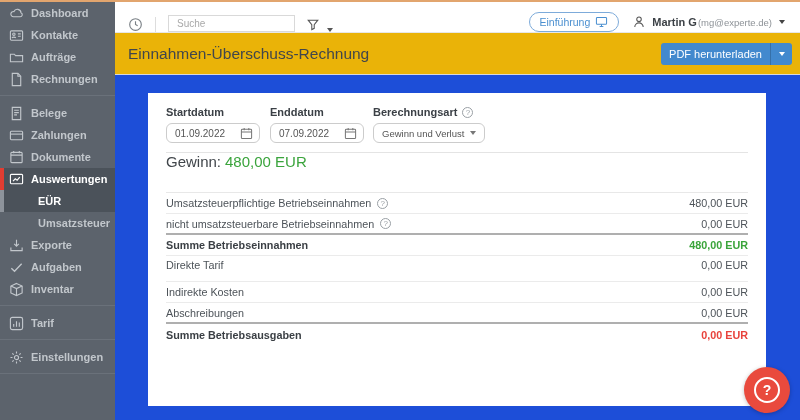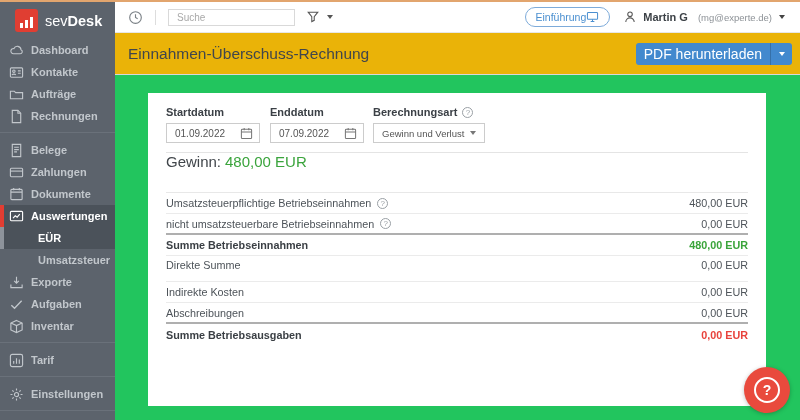--- a/index.html
+++ b/index.html
@@ -15,47 +15,47 @@
 .logo-text{margin-left:7px;font-size:14.5px;color:#fff}
 .logo-text .bold{font-weight:700}
 .nav-item{position:relative;height:22px;display:flex;align-items:center;padding-left:9px;color:#c2c7cc;font-size:11px;font-weight:600;cursor:pointer;white-space:nowrap}
 .nav-item .ico{width:15px;height:15px;margin-right:7px;display:flex;align-items:center;justify-content:center;flex:none}
 .nav-item.sub{padding-left:38px}
 .nav-item.active{background:#4b525a;color:#fff}
 .nav-item.active::before{content:"";position:absolute;left:0;top:0;width:4px;height:100%;background:#e23d32}
 .nav-item.active.sub::before{background:#8d939b}
 .nav-divider{height:1px;background:#6a717a;margin:5px 0 6px}
 
-.topbar{position:absolute;left:115px;top:2px;width:685px;height:31px;background:#fff;border-bottom:1px solid #e7e7e7;display:flex;align-items:center}
+.topbar{position:absolute;left:115px;top:2px;width:685px;height:31px;background:#fff;border-bottom:1px solid #e7e7e7;display:flex;align-items:flex-end}
 .tb-clock{margin-left:13px;display:flex}
 .tb-divider{width:1px;height:15px;background:#ddd;margin:0 12px}
 .search{width:127px;height:17px;border:1px solid #d9d9d9;font-size:10px;padding:0 8px;color:#555;outline:none;font-family:"Liberation Sans",sans-serif}
 .search::placeholder{color:#a9a9a9}
 .tb-funnel{margin-left:11px;display:flex;cursor:pointer}
 .caret{width:0;height:0;border-left:3.5px solid transparent;border-right:3.5px solid transparent;border-top:4px solid #555;display:inline-block}
 .tb-caret{margin-left:7px;cursor:pointer}
 .tb-right{margin-left:auto;display:flex;align-items:center;margin-right:15px}
-.intro-pill{height:20px;border:1px solid #7dabda;border-radius:10px;color:#4a8fd0;font-size:10.5px;display:flex;align-items:center;padding:0 10px;cursor:pointer;background:#fff}
+.intro-pill{height:20px;border:1px solid #7dabda;border-radius:10px;color:#4a8fd0;font-size:10.5px;display:flex;align-items:center;padding:0 10px;gap:5px;cursor:pointer;background:#fff}
 .user{display:flex;align-items:center;margin-left:13px;cursor:pointer}
 .user-name{font-size:11px;color:#3c4146;font-weight:600;margin-left:6px}
-.user-email{font-size:9.5px;color:#8d9297;margin-left:10px}
+.user-email{font-size:9.5px;color:#8d9297;margin-left:1px}
 .user .caret{border-top-color:#444;margin-left:7px}
 
 .titlebar{position:absolute;left:115px;top:33px;width:685px;height:42px;background:#eab308;border-bottom:1px solid #d8d8d8;display:flex;align-items:center;padding:0 8px 0 13px}
 .page-title{font-size:15.5px;color:#41464c;font-weight:400}
 .pdf-btn{margin-left:auto;display:flex;height:22px;border-radius:3px;overflow:hidden;cursor:pointer}
-.pdf-main{background:#4289ce;color:#fff;font-size:14px;display:flex;align-items:center;padding:0 8px}
+.pdf-main{background:#4289ce;color:#fff;font-size:11px;display:flex;align-items:center;padding:0 8px}
 .pdf-caret{background:#4289ce;border-left:1px solid rgba(0,0,0,.18);width:22px;display:flex;align-items:center;justify-content:center}
 .pdf-caret .caret{border-top-color:#fff}
 
-.content{position:absolute;left:115px;top:75px;width:685px;height:345px;background:#22c55e}
+.content{position:absolute;left:115px;top:75px;width:685px;height:345px;background:#1d4ed8}
 .card{position:absolute;left:33px;top:18px;width:618px;height:313px;background:#fff;padding:13px 18px}
 .filters{display:flex}
 .field-label{font-size:11px;font-weight:700;color:#3b4046;margin-bottom:5px;display:flex;align-items:center;gap:5px}
-.input{width:94px;height:20px;border:1px solid #ccc;border-radius:0;display:flex;align-items:center;justify-content:space-between;padding:0 6px 0 8px;font-size:10px;color:#555;cursor:pointer;white-space:nowrap}
+.input{width:94px;height:20px;border:1px solid #ccc;border-radius:6px;display:flex;align-items:center;justify-content:space-between;padding:0 6px 0 8px;font-size:10px;color:#555;cursor:pointer;white-space:nowrap}
 .f1{margin-right:10px}.f2{margin-right:9px}
 .select{width:112px;padding-right:8px;font-size:9.5px}
 .sel-caret{border-top-color:#777}
 .hr{border-top:1px solid #e4e4e4;margin-top:9px}
 .gewinn{font-size:15px;color:#41464b}
 .gewinn .val{color:#3aa43c;margin-left:4px}
 .rows{margin-top:22px;border-top:1px solid #e8e8e8}
 .row{height:21px;display:flex;align-items:center;justify-content:space-between;font-size:10.8px;color:#4d5359;border-bottom:1px solid #ebebeb}
 .row.strong{border-bottom:2px solid #afafaf}
 .row.noborder{border-bottom:none}
@@ -68,28 +68,20 @@
 
 .fab{position:absolute;right:10px;bottom:7px;width:46px;height:46px;border-radius:50%;background:#e94a3d;display:flex;align-items:center;justify-content:center;box-shadow:0 1px 4px rgba(0,0,0,.25);z-index:20;cursor:pointer}
 .fab-ring{width:26px;height:26px;border:2px solid #fff;border-radius:50%;display:flex;align-items:center;justify-content:center;color:#fff;font-weight:700;font-size:14px}
 </style>
 </head>
 <body>
 
 <div class="topline"></div>
 
 <aside class="sidebar">
-  <div class="logo">
-    <div class="logo-mark">
-        <span class="b1"></span>
-        <span class="b2"></span>
-        <span class="b3"></span>
-      </div>
-    <div class="logo-text"><span>sev</span><span class="bold">Desk</span></div>
-  </div>
   <nav id="nav">
       <div class="nav-item">
         <span class="ico">
           <svg width="15" height="15" viewBox="0 0 16 16" fill="none" stroke="currentColor" stroke-width="1.2">
             <path d="M4.8 11.5a2.8 2.8 0 1 1 .5-5.55A3.9 3.9 0 0 1 12.8 7.1a2.3 2.3 0 0 1-1 4.4z"></path>
           </svg>
         </span>
         <span>Dashboard</span>
       </div>
       <div class="nav-item">
@@ -311,21 +303,21 @@
           <span>0,00 EUR</span>
         </div>
         <div class="row bold">
           <span class="lbl">
             <span>Summe Betriebseinnahmen</span>
           </span>
           <span class="val-green">480,00 EUR</span>
         </div>
         <div class="row padafter">
           <span class="lbl">
-            <span>Direkte Summe</span>
+            <span>Direkte Tarif</span>
           </span>
           <span>0,00 EUR</span>
         </div>
         <div class="row">
           <span class="lbl">
             <span>Indirekte Kosten</span>
           </span>
           <span>0,00 EUR</span>
         </div>
         <div class="row strong">

